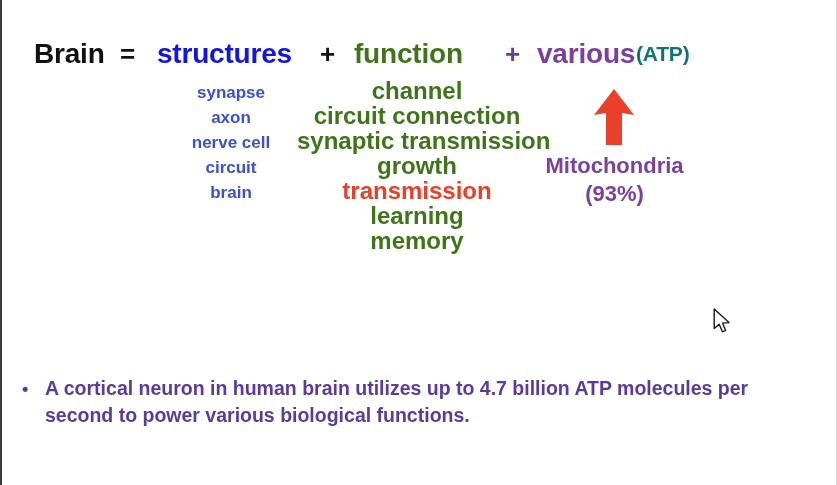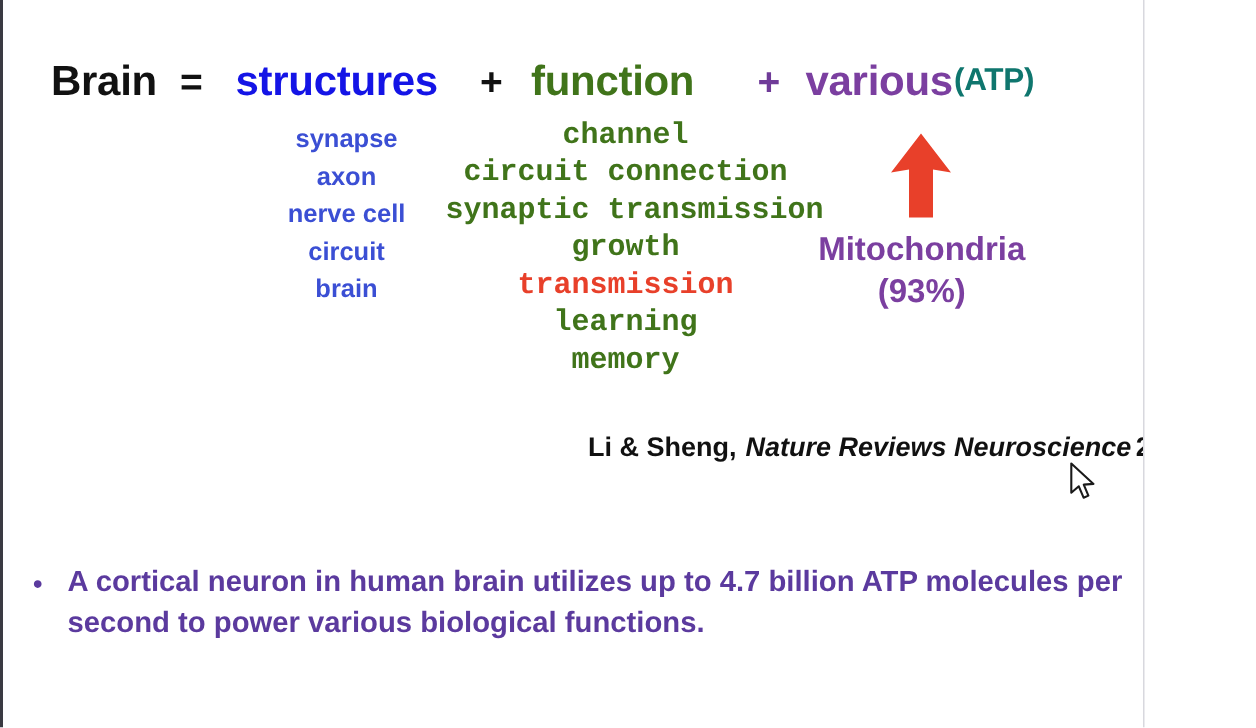--- a/index.html
+++ b/index.html
@@ -5,21 +5,21 @@
   html, body {
     margin: 0;
     padding: 0;
     background: #ffffff;
   }
   body {
     font-family: "Liberation Sans", sans-serif;
   }
   #slide {
     position: relative;
-    width: 763px;
+    width: 837px;
     height: 485px;
     background: #ffffff;
     overflow: hidden;
     border-left: 2px solid #3a3a42;
     border-right: 1px solid #d8d8de;
     box-sizing: border-box;
   }
 
   
   .eq-row {
@@ -60,23 +60,22 @@
     top: 80px;
     left: 148px;
     width: 162px;
     font-size: 17px;
     color: #3b4fd4;
   }
   #col-function {
     top: 78px;
     left: 295px;
     width: 240px;
-    font-size: 20px;
+    font-size: 24px;
     color: #40741a;
-    font-family: Liberation Mono, monospace;
   }
   #col-function .highlight {
     color: #e8402a;
   }
 
   
   #energy-arrow {
     position: absolute;
     top: 88px;
     left: 589px;
@@ -180,21 +179,20 @@
 
   <svg id="energy-arrow" viewBox="0 0 46 58">
     <path d="M23 1 L43 27 L31 25 L31 57 L15 57 L15 25 L3 27 Z" fill="#e8402a"></path>
   </svg>
 
   <div id="mito-block">
     <div>Mitochondria</div>
     <div>(93%)</div>
   </div>
 
-  <div id="citation"><span>Li &amp; Sheng,</span><span class="journal">Nature Reviews Neuroscience</span><span>2021</span></div>
 
   <div id="bullet-block">
     <span class="dot">•</span>
     <span class="btext">A cortical neuron in human brain utilizes up to 4.7 billion ATP molecules per second to power various biological functions.</span>
   </div>
 
   <svg id="cursor" viewBox="0 0 18 26">
     <path d="M1.2 1 L1.2 20.5 L6.2 16.2 L9.4 23.8 L12.6 22.4 L9.5 15.1 L16 14.6 Z" fill="#ffffff" stroke="#1a1a1a" stroke-width="1.4" stroke-linejoin="round"></path>
   </svg>
 

